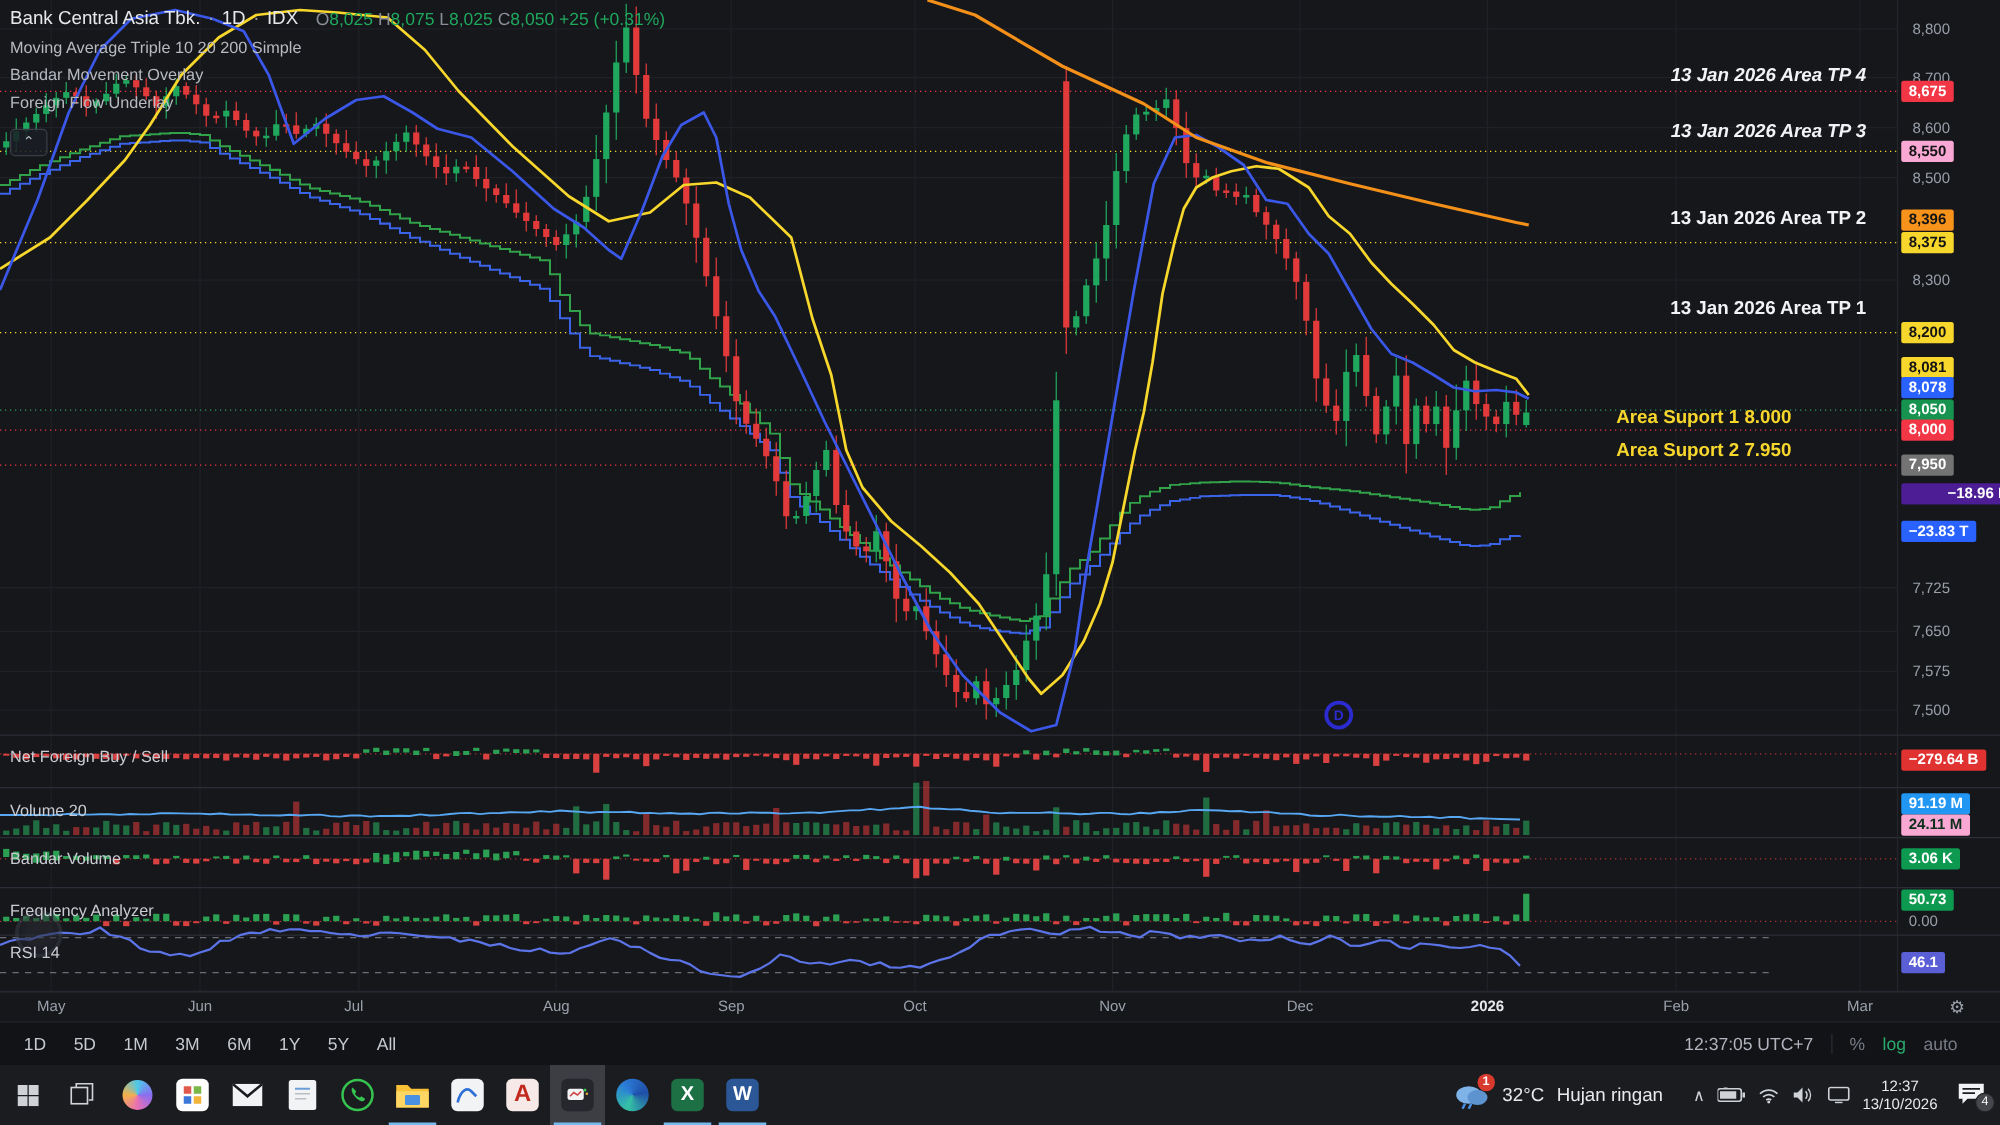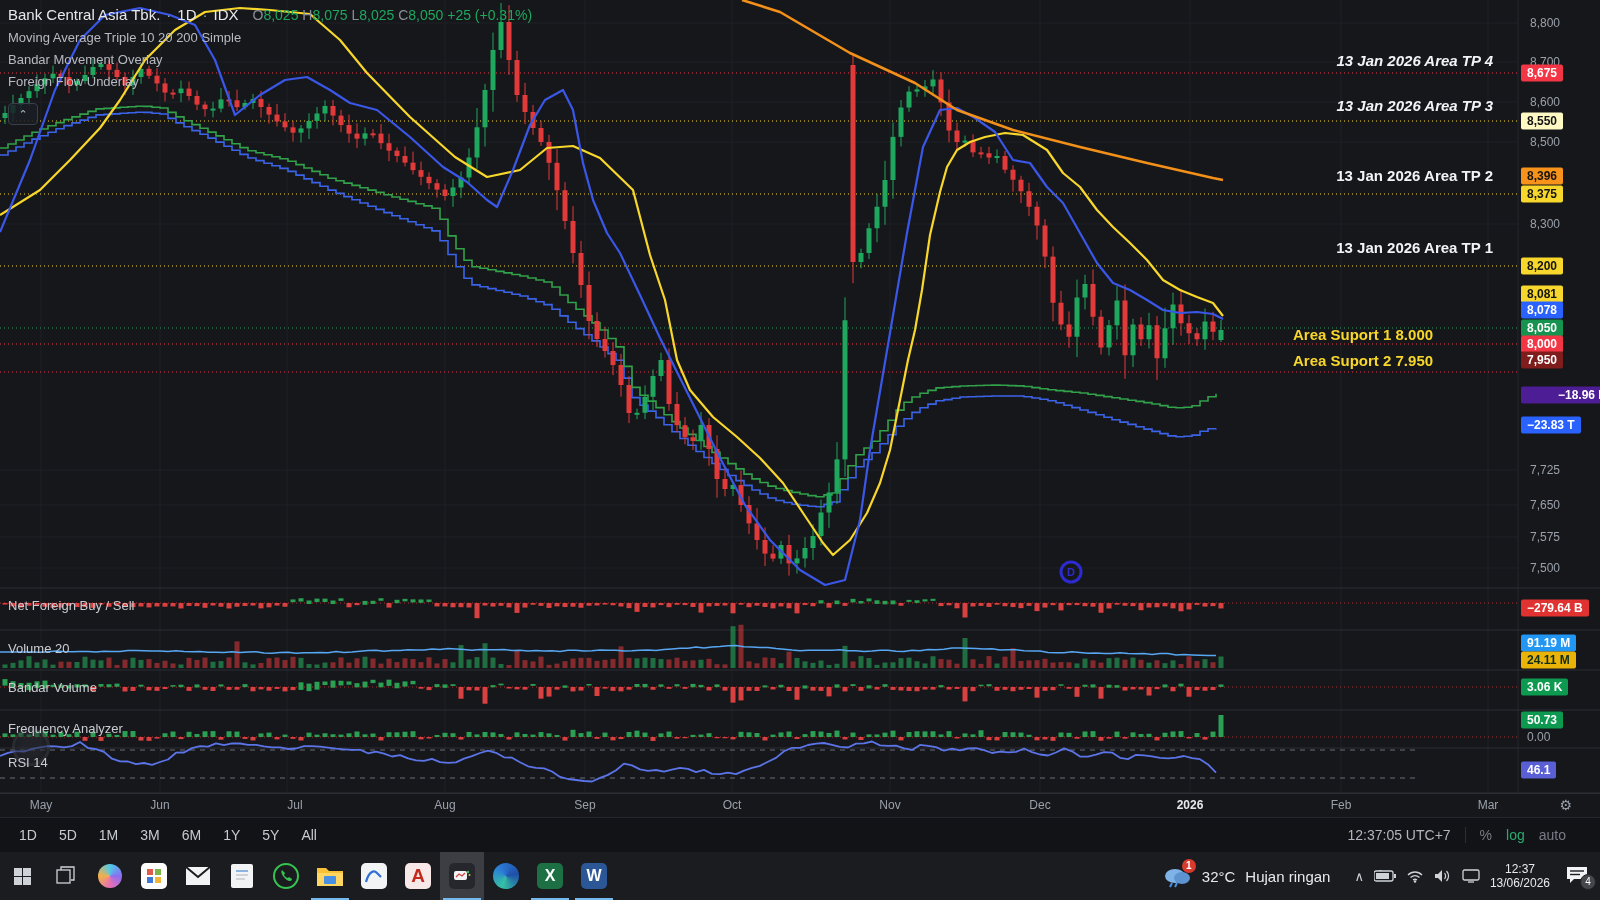--- a/index.html
+++ b/index.html
@@ -1074,51 +1074,51 @@
       <div class="tick" style="top: 23px;">8,800</div>
       <div class="tick" style="top: 62px;">8,700</div>
       <div class="tick" style="top: 102px;">8,600</div>
       <div class="tick" style="top: 142px;">8,500</div>
       <div class="tick" style="top: 224px;">8,300</div>
       <div class="tick" style="top: 470px;">7,725</div>
       <div class="tick" style="top: 505px;">7,650</div>
       <div class="tick" style="top: 537px;">7,575</div>
       <div class="tick" style="top: 568px;">7,500</div>
       <div class="badge" style="top: 73px; background: rgb(242, 54, 69); color: rgb(255, 255, 255);">8,675</div>
-      <div class="badge" style="top: 121px; background: #fef9c3; color: rgb(20, 20, 20);">8,550</div>
+      <div class="badge" style="top: 121px; background: #f9a8d4; color: rgb(20, 20, 20);">8,550</div>
       <div class="badge" style="top: 176px; background: rgb(247, 147, 26); color: rgb(20, 20, 20);">8,396</div>
       <div class="badge" style="top: 194px; background: rgb(248, 215, 44); color: rgb(20, 20, 20);">8,375</div>
       <div class="badge" style="top: 266px; background: rgb(248, 215, 44); color: rgb(20, 20, 20);">8,200</div>
       <div class="badge" style="top: 294px; background: rgb(248, 215, 44); color: rgb(20, 20, 20);">8,081</div>
       <div class="badge" style="top: 310px; background: rgb(41, 98, 255); color: rgb(255, 255, 255);">8,078</div>
       <div class="badge" style="top: 328px; background: rgb(22, 147, 79); color: rgb(255, 255, 255);">8,050</div>
       <div class="badge" style="top: 344px; background: rgb(242, 54, 69); color: rgb(255, 255, 255);">8,000</div>
-      <div class="badge" style="top: 360px; background: #7f1d1d; color: rgb(255, 255, 255);">7,950</div>
+      <div class="badge" style="top: 372px; background: #737373; color: rgb(255, 255, 255);">7,950</div>
       <div class="badge" style="top: 395px; background: #4c1d95; color: rgb(255, 255, 255); padding-left: 37px;">−18.96 M</div>
       <div class="badge" style="top: 425px; background: rgb(41, 98, 255); color: rgb(255, 255, 255);">−23.83 T</div>
       <div class="badge" style="top: 608px; background: rgb(225, 50, 50); color: rgb(255, 255, 255);">−279.64 B</div>
       <div class="badge" style="top: 643px; background: rgb(33, 150, 243); color: rgb(255, 255, 255);">91.19 M</div>
-      <div class="badge" style="top: 660px; background: #eab308; color: rgb(14, 46, 28);">24.11 M</div>
+      <div class="badge" style="top: 660px; background: #f9a8d4; color: rgb(14, 46, 28);">24.11 M</div>
       <div class="badge" style="top: 687px; background: rgb(13, 153, 80); color: rgb(255, 255, 255);">3.06 K</div>
       <div class="badge" style="top: 720px; background: rgb(13, 153, 80); color: rgb(255, 255, 255);">50.73</div>
       <div class="badge txt" style="top: 737px; background: transparent; color: rgb(154, 160, 170);">0.00</div>
       <div class="badge" style="top: 770px; background: rgb(91, 95, 214); color: rgb(255, 255, 255);">46.1</div>
       <div class="pane-label" style="top: 605px;">Net Foreign Buy / Sell</div>
       <div class="pane-label" style="top: 648px;">Volume 20</div>
       <div class="pane-label" style="top: 687px;">Bandar Volume</div>
       <div class="pane-label" style="top: 728px;">Frequency Analyzer</div>
       <div class="pane-label" style="top: 762px;">RSI 14</div>
     </div>
   <div class="wm"></div>
 
   <div class="timeaxis">
     <div id="months">
         <div class="month" style="left: 41px;">May</div>
         <div class="month" style="left: 160px;">Jun</div>
-        <div class="month" style="left: 295px; text-align: center;">Jul</div>
+        <div class="month" style="left: 283px; text-align: center;">Jul</div>
         <div class="month" style="left: 445px;">Aug</div>
         <div class="month" style="left: 585px;">Sep</div>
         <div class="month" style="left: 732px;">Oct</div>
         <div class="month" style="left: 890px;">Nov</div>
         <div class="month" style="left: 1040px;">Dec</div>
         <div class="month bold" style="left: 1190px;">2026</div>
         <div class="month" style="left: 1341px;">Feb</div>
         <div class="month" style="left: 1488px;">Mar</div>
       </div>
     <div class="axis-gear">⚙</div>
@@ -1256,21 +1256,21 @@
       <svg width="18" height="14" viewBox="0 0 18 14">
           <path d="M1 5 H4 L8 1 V13 L4 9 H1 Z" fill="#cfd3d8"></path>
           <path d="M10.5 4 C12 6 12 8 10.5 10 M12.5 2 C15 5 15 9 12.5 12" fill="none" stroke="#cfd3d8" stroke-width="1.2"></path>
         </svg>
       <svg width="18" height="14" viewBox="0 0 18 14">
           <rect x="1" y="1" width="16" height="10" rx="1.5" fill="none" stroke="#cfd3d8" stroke-width="1.3"></rect>
           <path d="M6 13 H12" stroke="#cfd3d8" stroke-width="1.3"></path>
         </svg>
       <div class="clock">
         <div>12:37</div>
-        <div>13/06/2026</div>
+        <div>13/10/2026</div>
       </div>
       <div style="position:relative;width:24px;height:20px;margin-left:6px;">
         <svg width="22" height="18" viewBox="0 0 22 18">
             <path d="M1 1 H21 V13 H8 L4 17 V13 H1 Z" fill="#f2f3f5"></path>
             <line x1="4" y1="5" x2="18" y2="5" stroke="#1b1c20" stroke-width="1.4"></line>
             <line x1="4" y1="8.5" x2="14" y2="8.5" stroke="#1b1c20" stroke-width="1.4"></line>
           </svg>
         <div class="nbadge">4</div>
       </div>
     </div>

